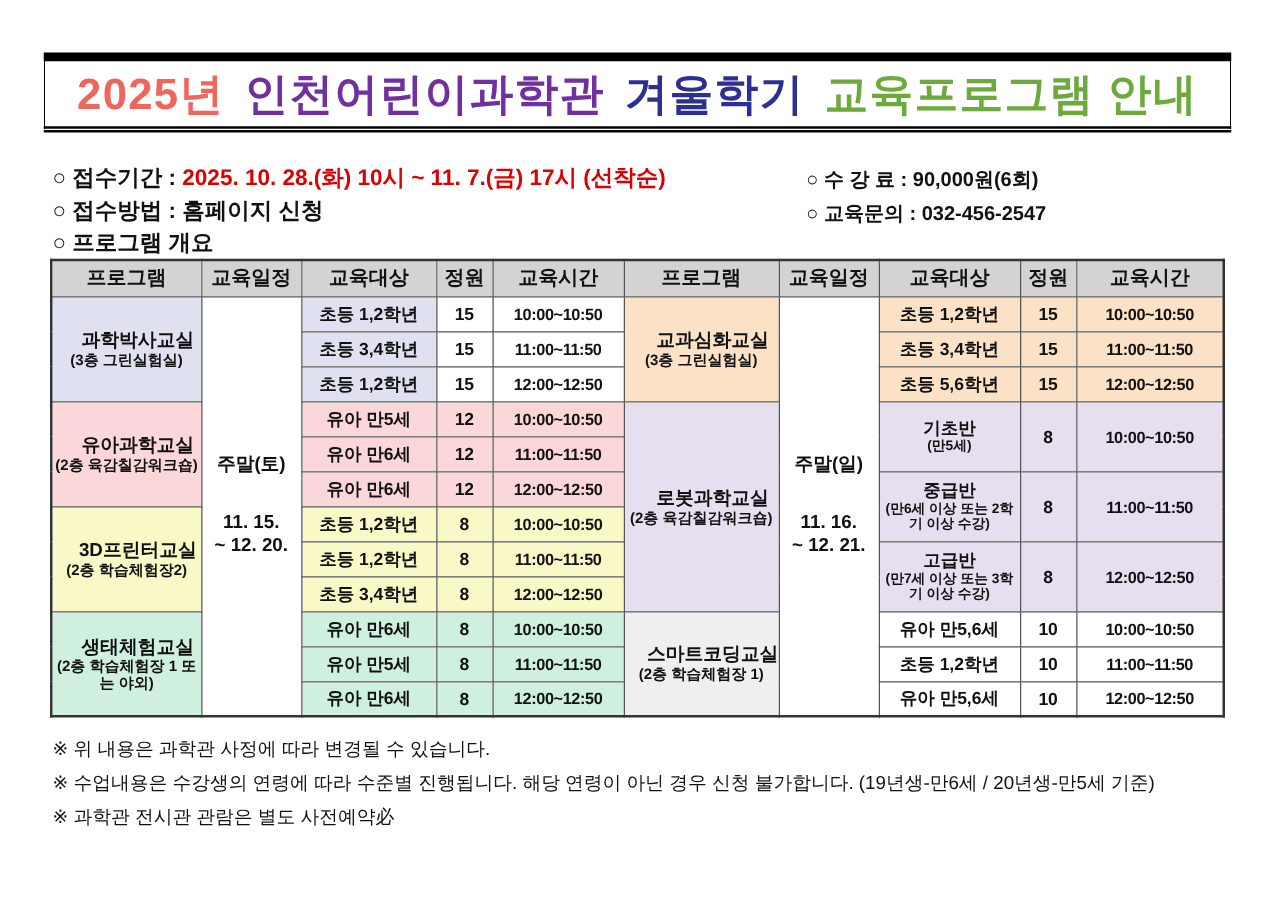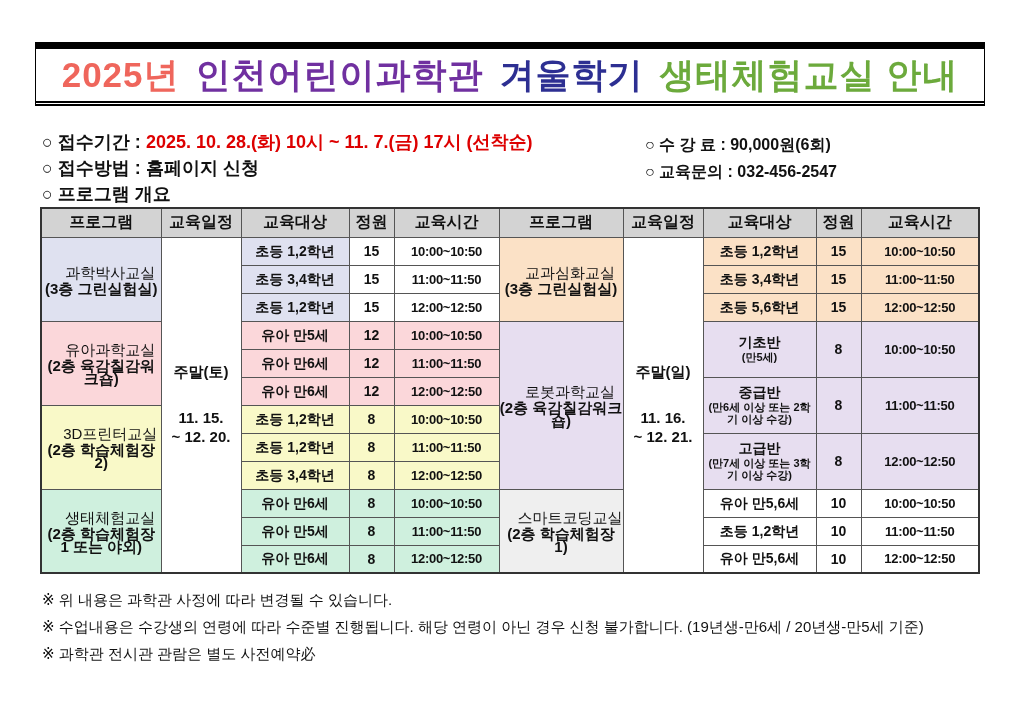--- a/index.html
+++ b/index.html
@@ -15,22 +15,22 @@
   .info-left{position:absolute;left:42px;top:129px;font-size:18px;font-weight:700;line-height:26px;white-space:nowrap;}
   .info-right{position:absolute;left:645px;top:131px;font-size:16px;font-weight:700;line-height:27px;white-space:nowrap;}
   .red{color:#dd0000;}
   
   .table-wrap{position:absolute;left:40px;top:207px;}
   table.grid{border-collapse:collapse;table-layout:fixed;border:2px solid #333;}
   table.grid th,table.grid td{border:1px solid #555;text-align:center;vertical-align:middle;
     padding:0;overflow:hidden;box-sizing:border-box;}
   table.grid th{background:#d3d3d3;font-size:16px;font-weight:800;height:29px;}
   table.grid tr{height:28px;}
-  .pname{font-size:15px;font-weight:400;line-height:17px;margin-left:18px;}
-  .ploc{font-size:15px;font-weight:700;line-height:13px;margin-top:1px;}
+  .pname{font-size:15px;font-weight:700;line-height:17px;margin-left:18px;}
+  .ploc{font-size:12px;font-weight:700;line-height:13px;margin-top:1px;}
   .sub{font-size:14px;font-weight:800;line-height:15px;}
   .sub-detail{font-size:11px;font-weight:700;line-height:12px;margin-top:1px;}
   .sub-detail:empty{display:none;}
   .cap{font-size:14px;font-weight:800;}
   .time{font-size:13px;font-weight:800;letter-spacing:-0.3px;}
   .sched{font-size:15px;font-weight:800;line-height:1.25;background:#fff;}
   .sched .s1{margin-bottom:28px;}
   .bg-g1{background:#dfe1f0;} .bg-g2{background:#fbd7da;} .bg-g3{background:#f9f9c8;}
   .bg-g4{background:#cff0de;} .bg-g5{background:#fbe1c6;} .bg-g6{background:#e7def0;}
   .bg-g7{background:#efefef;} .bg-w{background:#ffffff;}
@@ -39,21 +39,21 @@
 </style>
 </head>
 <body>
 
 <div class="page">
 
   <div class="title-box">
     <span class="seg" style="color: rgb(239, 102, 92);">2025년</span>
     <span class="seg" style="color: rgb(112, 48, 160); font-family: Liberation Serif, serif;">인천어린이과학관</span>
     <span class="seg" style="color: rgb(45, 47, 146);">겨울학기</span>
-    <span class="seg" style="color: rgb(108, 170, 60);">생태체험교실 안내</span>
+    <span class="seg" style="color: rgb(108, 170, 60);">교육프로그램 안내</span>
   </div>
 
   <div class="info-left">
     <div>
       <span>○ 접수기간 : </span><span class="red">2025. 10. 28.(화) 10시 ~ 11. 7.(금) 17시 (선착순)</span>
     </div>
     <div>
       <span>○ 접수방법 : </span><span>홈페이지 신청</span>
     </div>
     <div>○ 프로그램 개요</div>

